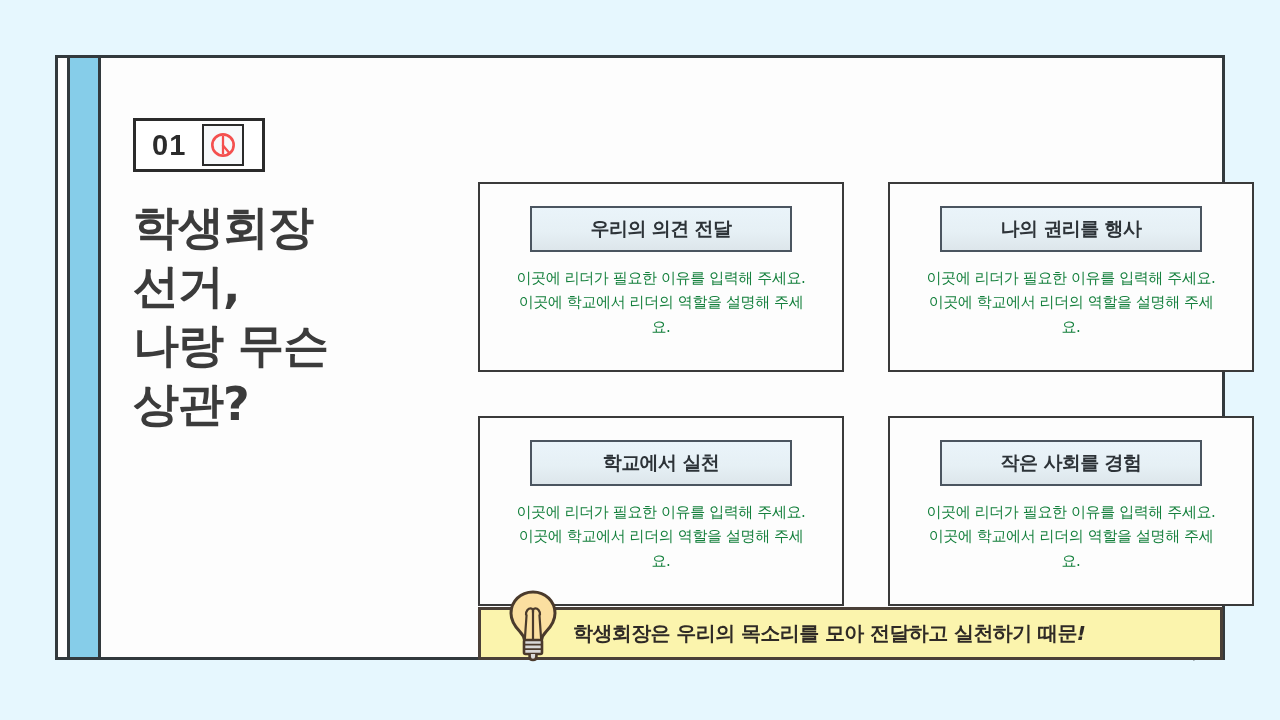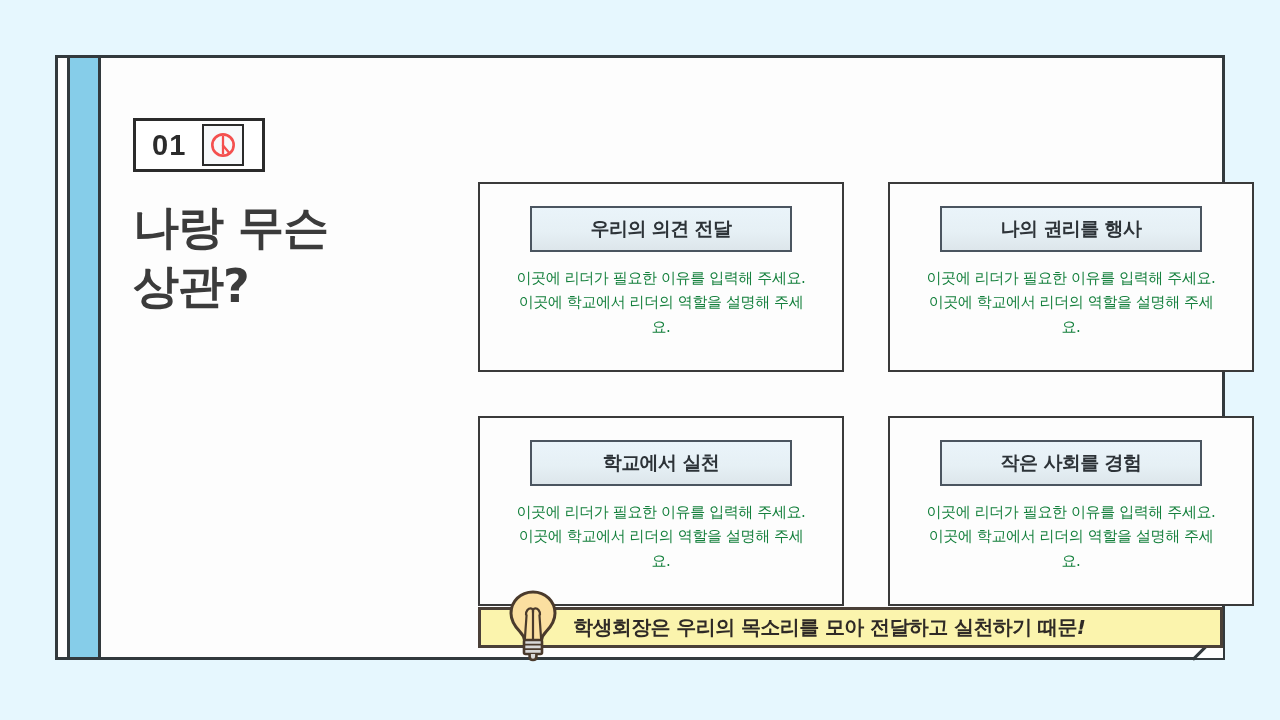--- a/index.html
+++ b/index.html
@@ -165,21 +165,21 @@
     letter-spacing: -0.4px;
     font-family: "DejaVu Sans", "Liberation Sans", sans-serif;
   }
 
   
   .callout {
     position: absolute;
     left: 420px;
     top: 549px;
     width: 745px;
-    height: 41px;
+    height: 53px;
     background: #fbf4ad;
     border: 3px solid #4a4038;
     box-sizing: border-box;
     display: flex;
     align-items: center;
   }
   .callout-bulb {
     position: absolute;
     left: 24px;
     top: -22px;
@@ -218,20 +218,22 @@
       <span class="step-icon-box">
         <svg width="28" height="28" viewBox="0 0 32 32" aria-hidden="true">
           <circle cx="16" cy="16" r="12.2" fill="none" stroke="#f4504f" stroke-width="3"></circle>
           <path d="M16 5.5 L16 26.5" stroke="#f4504f" stroke-width="2.6" stroke-linecap="butt"></path>
           <path d="M16 16.5 L23.5 25.5" stroke="#f4504f" stroke-width="2.6" stroke-linecap="round"></path>
         </svg>
       </span>
     </div>
 
     <div class="slide-title">
+      <span class="tl">학생회장</span>
+      <span class="tl">선거,</span>
       <span class="tl">나랑 무슨</span>
       <span class="tl">상관?</span>
     </div>
 
   </div>
 
   <div class="cards">
 
     <div class="card">
       <div class="card-head">

